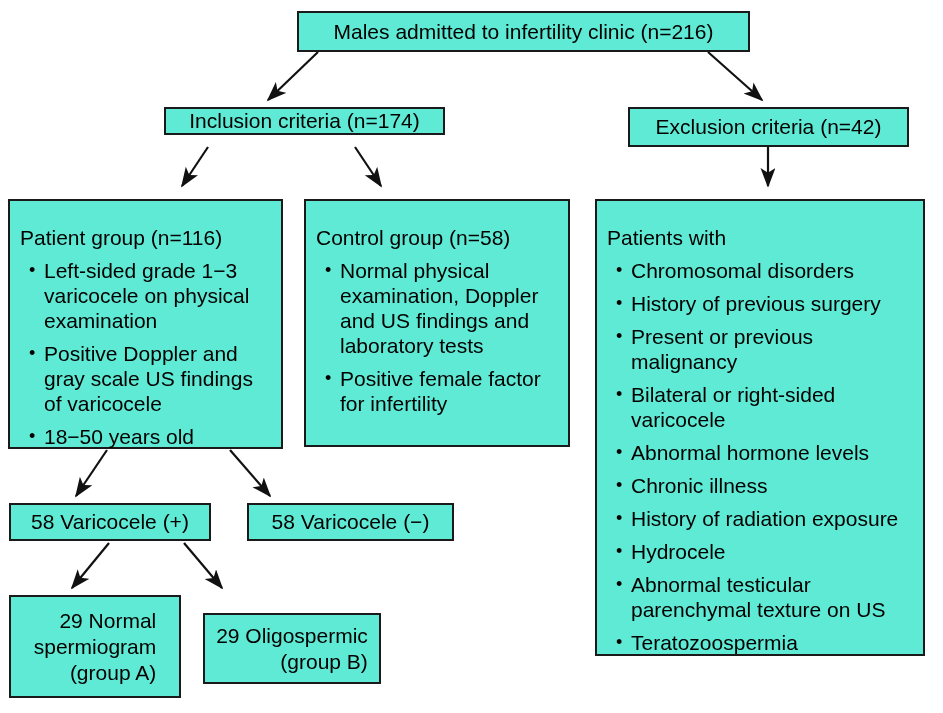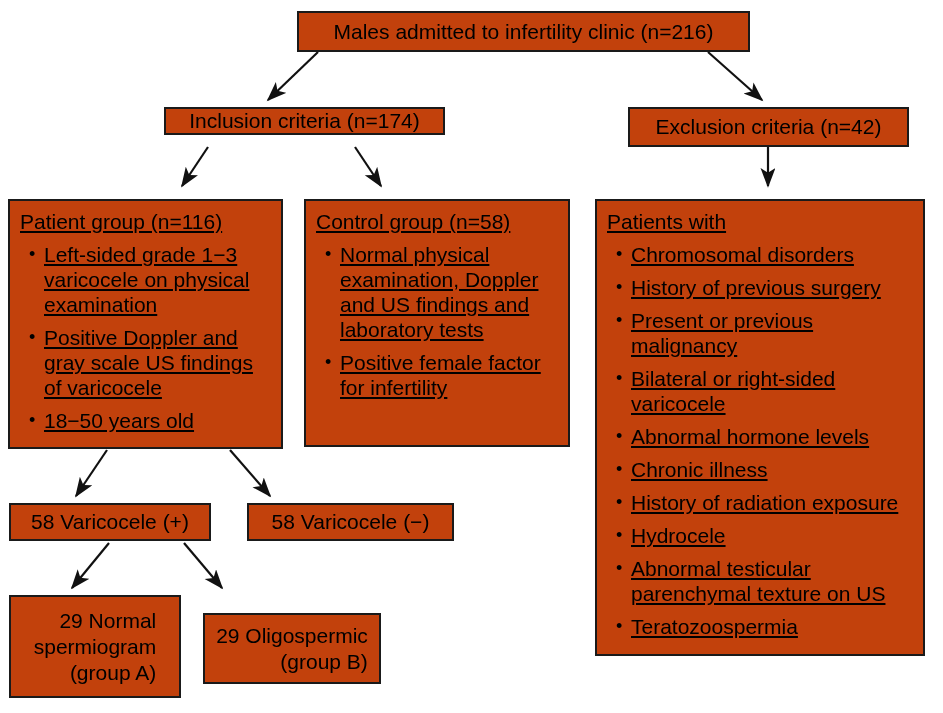--- a/index.html
+++ b/index.html
@@ -12,37 +12,36 @@
     width: 943px;
     height: 713px;
     background: #ffffff;
     font-family: "Liberation Sans", sans-serif;
     color: #000000;
     overflow: hidden;
   }
   .box {
     position: absolute;
     border: 2px solid #1a1a1a;
-    background: #c2410c;
+    background: #5eead4;
     box-sizing: border-box;
   }
   .box-center {
     display: flex;
     align-items: center;
     justify-content: center;
     text-align: center;
   }
   .box-title {
     font-size: 21px;
     line-height: 26px;
     white-space: nowrap;
   }
   .box-left {
-    padding: 8px 10px 6px 10px;
-    text-decoration: underline;
+    padding: 24px 10px 6px 10px;
   }
   .heading {
     font-size: 21px;
     line-height: 25px;
     margin: 0 0 1px 0;
   }
   ul.bullets {
     list-style: none;
     margin: 0;
     padding: 0;

